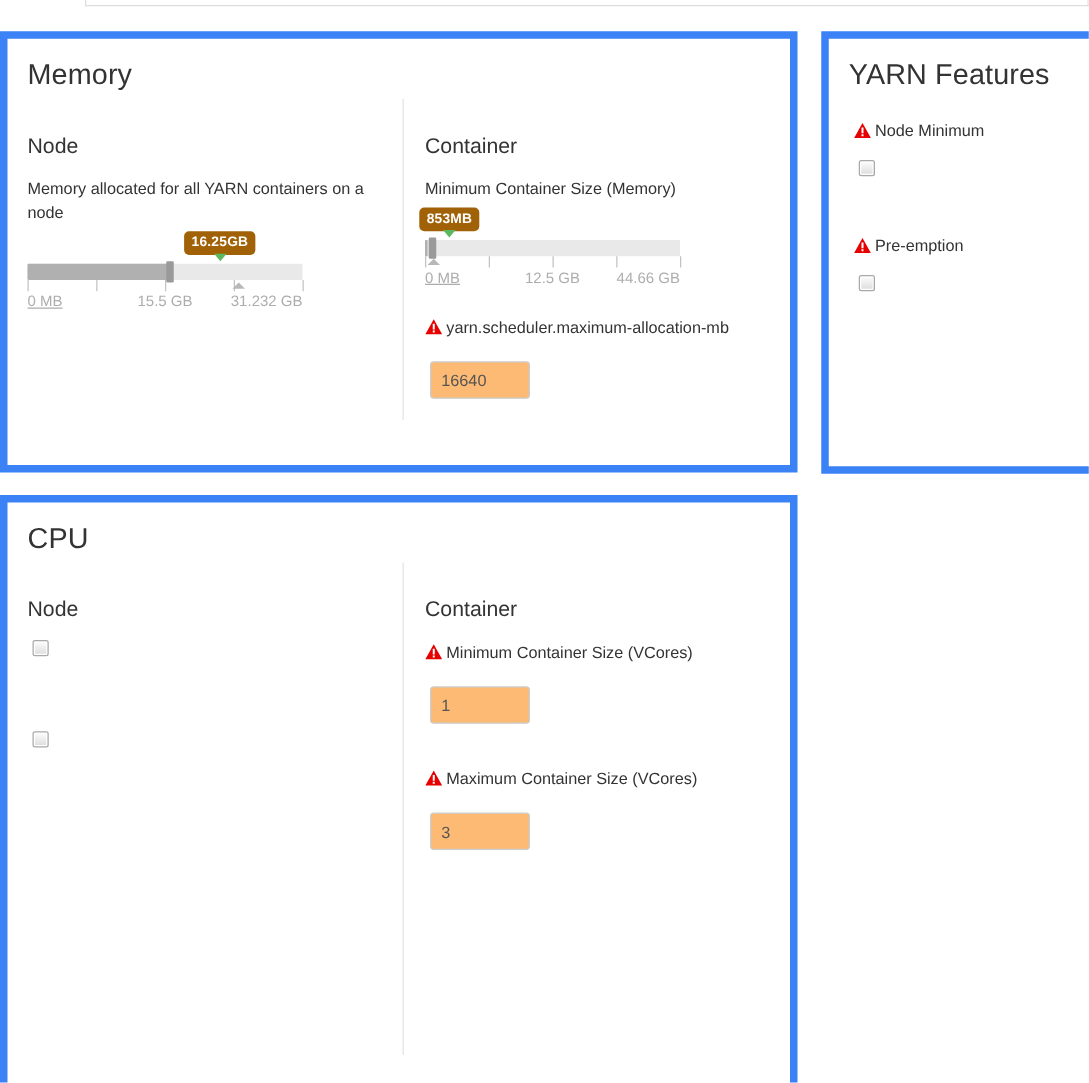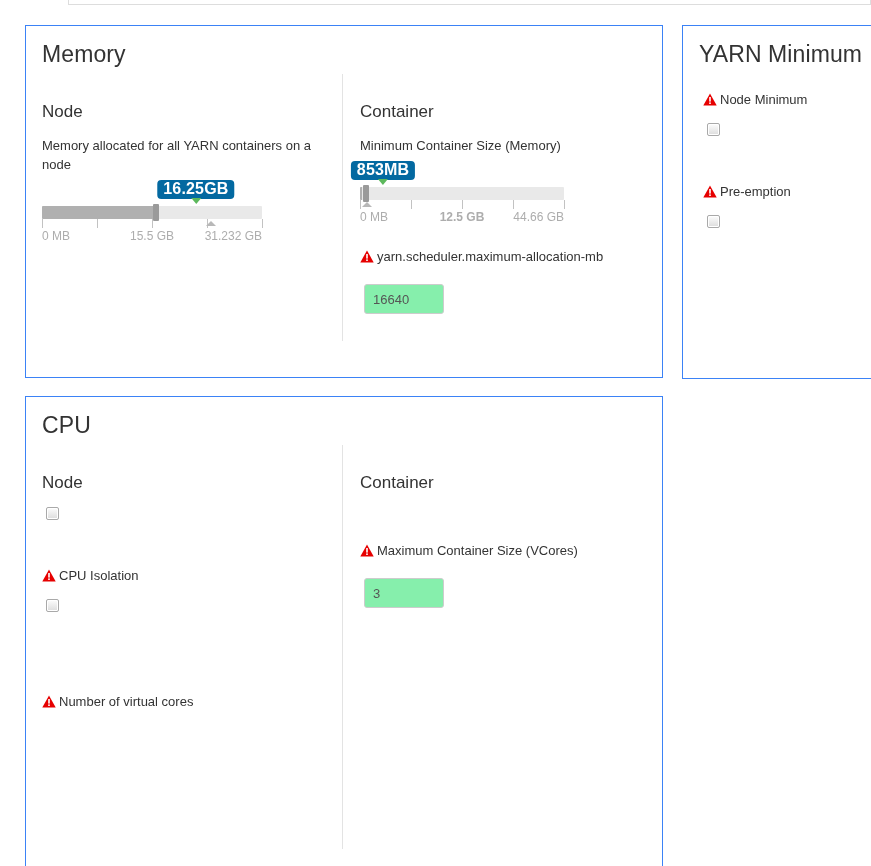--- a/index.html
+++ b/index.html
@@ -29,23 +29,22 @@
     border: 1px solid #dddddd;
     border-top: none;
     background: #ffffff;
     box-sizing: border-box;
   }
 
   
   .panel {
     position: absolute;
     background: #ffffff;
-    border: 1px solid #3b82f6;
-    box-sizing: border-box;
-    margin-left: 25px;
+    border: 6px solid #3b82f6;
+    box-sizing: border-box;
   }
   .panel-memory  { left: 0px;   top: 25px;  width: 638px; height: 353px; }
   .panel-yarn    { left: 657px; top: 25px;  width: 240px; height: 354px; }
   .panel-cpu     { left: 0px;   top: 396px; width: 638px; height: 490px; }
 
   .panel-title {
     font-size: 23px;
     font-weight: normal;
     color: #333333;
     margin: 0;
@@ -124,23 +123,23 @@
     top: -2px;
     width: 6px;
     height: 17px;
     background: #9a9a9a;
     border-radius: 1px;
     transform: translateX(-3px);
   }
   .slider-badge {
     position: absolute;
     top: -2px;
-    background: #0369a1;
+    background: #a16207;
     color: #ffffff;
-    font-size: 16px;
+    font-size: 11px;
     line-height: 14px;
     padding: 2px 6px 3px 6px;
     border-radius: 4px;
     white-space: nowrap;
     font-weight: bold;
     letter-spacing: 0.2px;
   }
   .slider-badge::after {
     content: "";
     position: absolute;
@@ -180,21 +179,21 @@
     top: 47px;
     height: 16px;
   }
   .slider-label {
     position: absolute;
     top: 0;
     font-size: 12px;
     color: #adadad;
     white-space: nowrap;
   }
-  .slider-label.lbl-start  { left: 0; }
+  .slider-label.lbl-start  { left: 0; text-decoration: underline; }
   .slider-label.lbl-mid    { transform: translateX(-50%); }
   .slider-label.lbl-end    { transform: translateX(-100%); }
 
   
   .cbox {
     display: block;
     width: 13px;
     height: 13px;
     margin: 14px 0 0 4px;
     box-sizing: border-box;
@@ -213,21 +212,21 @@
     display: block;
     box-sizing: border-box;
     width: 80px;
     height: 30px;
     margin-top: 18px;
     margin-left: 4px;
     padding: 4px 8px;
     font-size: 13px;
     font-family: "Liberation Sans", sans-serif;
     color: #555555;
-    background: #86efac;
+    background: #fdba74;
     border: 1px solid #cccccc;
     border-radius: 3px;
     outline: none;
   }
 
   .block { margin-bottom: 0; }
   .spacer-lg { height: 46px; }
   .spacer-md { height: 34px; }
 </style>
 </head>
@@ -280,39 +279,39 @@
         <div class="slider-ticks" style="width:204px;">
           <span class="tick" style="left:0%;"></span>
           <span class="tick" style="left:25%;"></span>
           <span class="tick" style="left:50%;"></span>
           <span class="tick" style="left:75%;"></span>
           <span class="tick" style="left:100%;"></span>
         </div>
         <div class="limit-marker" style="left:7px;"></div>
         <div class="slider-labels" style="width:204px;">
           <span class="slider-label lbl-start">0 MB</span>
-          <span class="slider-label lbl-mid" style="left:50%;font-weight:bold;">12.5 GB</span>
+          <span class="slider-label lbl-mid" style="left:50%;">12.5 GB</span>
           <span class="slider-label lbl-end" style="left:100%;">44.66 GB</span>
         </div>
       </div>
 
       <div style="height:18px;"></div>
       <p class="field-label">
         <span class="warn-icon"><svg width="14" height="13" viewBox="0 0 14 13">
               <path d="M7 0.4 L13.7 12.4 L0.3 12.4 Z" fill="#e60000"></path>
               <rect x="6.2" y="4" width="1.6" height="4.6" fill="#ffffff"></rect>
               <rect x="6.2" y="9.4" width="1.6" height="1.6" fill="#ffffff"></rect>
             </svg></span><span>yarn.scheduler.maximum-allocation-mb</span>
       </p>
       <input class="txt-input" type="text" value="16640" style="">
     </div>
   </div>
 
   <div class="panel panel-yarn">
-    <h2 class="panel-title">YARN Minimum</h2>
+    <h2 class="panel-title">YARN Features</h2>
 
     <div style="position:absolute;left:20px;top:64px;width:200px;">
 
       <div class="block">
         <p class="field-label">
           <span class="warn-icon"><svg width="14" height="13" viewBox="0 0 14 13">
                 <path d="M7 0.4 L13.7 12.4 L0.3 12.4 Z" fill="#e60000"></path>
                 <rect x="6.2" y="4" width="1.6" height="4.6" fill="#ffffff"></rect>
                 <rect x="6.2" y="9.4" width="1.6" height="1.6" fill="#ffffff"></rect>
               </svg></span><span>Node Minimum</span>
@@ -343,49 +342,43 @@
     <div class="col col-node">
       <h3 class="col-head">Node</h3>
 
       <div class="block">
         <input class="cbox" type="checkbox" style="">
       </div>
 
       <div class="spacer-lg"></div>
 
       <div class="block">
+        <input class="cbox" type="checkbox" style="">
+      </div>
+
+      <div class="spacer-lg"></div>
+
+
+      <div class="spacer-md"></div>
+
+    </div>
+
+    <div class="col col-container">
+      <h3 class="col-head">Container</h3>
+
+      <div class="block">
         <p class="field-label">
           <span class="warn-icon"><svg width="14" height="13" viewBox="0 0 14 13">
                 <path d="M7 0.4 L13.7 12.4 L0.3 12.4 Z" fill="#e60000"></path>
                 <rect x="6.2" y="4" width="1.6" height="4.6" fill="#ffffff"></rect>
                 <rect x="6.2" y="9.4" width="1.6" height="1.6" fill="#ffffff"></rect>
-              </svg></span><span>CPU Isolation</span>
+              </svg></span><span>Minimum Container Size (VCores)</span>
         </p>
-        <input class="cbox" type="checkbox" style="">
-      </div>
-
-      <div class="spacer-lg"></div>
-
-
-      <div class="spacer-md"></div>
-
-      <div class="block">
-        <p class="field-label">
-          <span class="warn-icon"><svg width="14" height="13" viewBox="0 0 14 13">
-                <path d="M7 0.4 L13.7 12.4 L0.3 12.4 Z" fill="#e60000"></path>
-                <rect x="6.2" y="4" width="1.6" height="4.6" fill="#ffffff"></rect>
-                <rect x="6.2" y="9.4" width="1.6" height="1.6" fill="#ffffff"></rect>
-              </svg></span><span>Number of virtual cores</span>
-        </p>
-      </div>
-    </div>
-
-    <div class="col col-container">
-      <h3 class="col-head">Container</h3>
-
+        <input class="txt-input" type="text" value="1" style="">
+      </div>
 
       <div class="spacer-md"></div>
 
       <div class="block">
         <p class="field-label">
           <span class="warn-icon"><svg width="14" height="13" viewBox="0 0 14 13">
                 <path d="M7 0.4 L13.7 12.4 L0.3 12.4 Z" fill="#e60000"></path>
                 <rect x="6.2" y="4" width="1.6" height="4.6" fill="#ffffff"></rect>
                 <rect x="6.2" y="9.4" width="1.6" height="1.6" fill="#ffffff"></rect>
               </svg></span><span>Maximum Container Size (VCores)</span>

